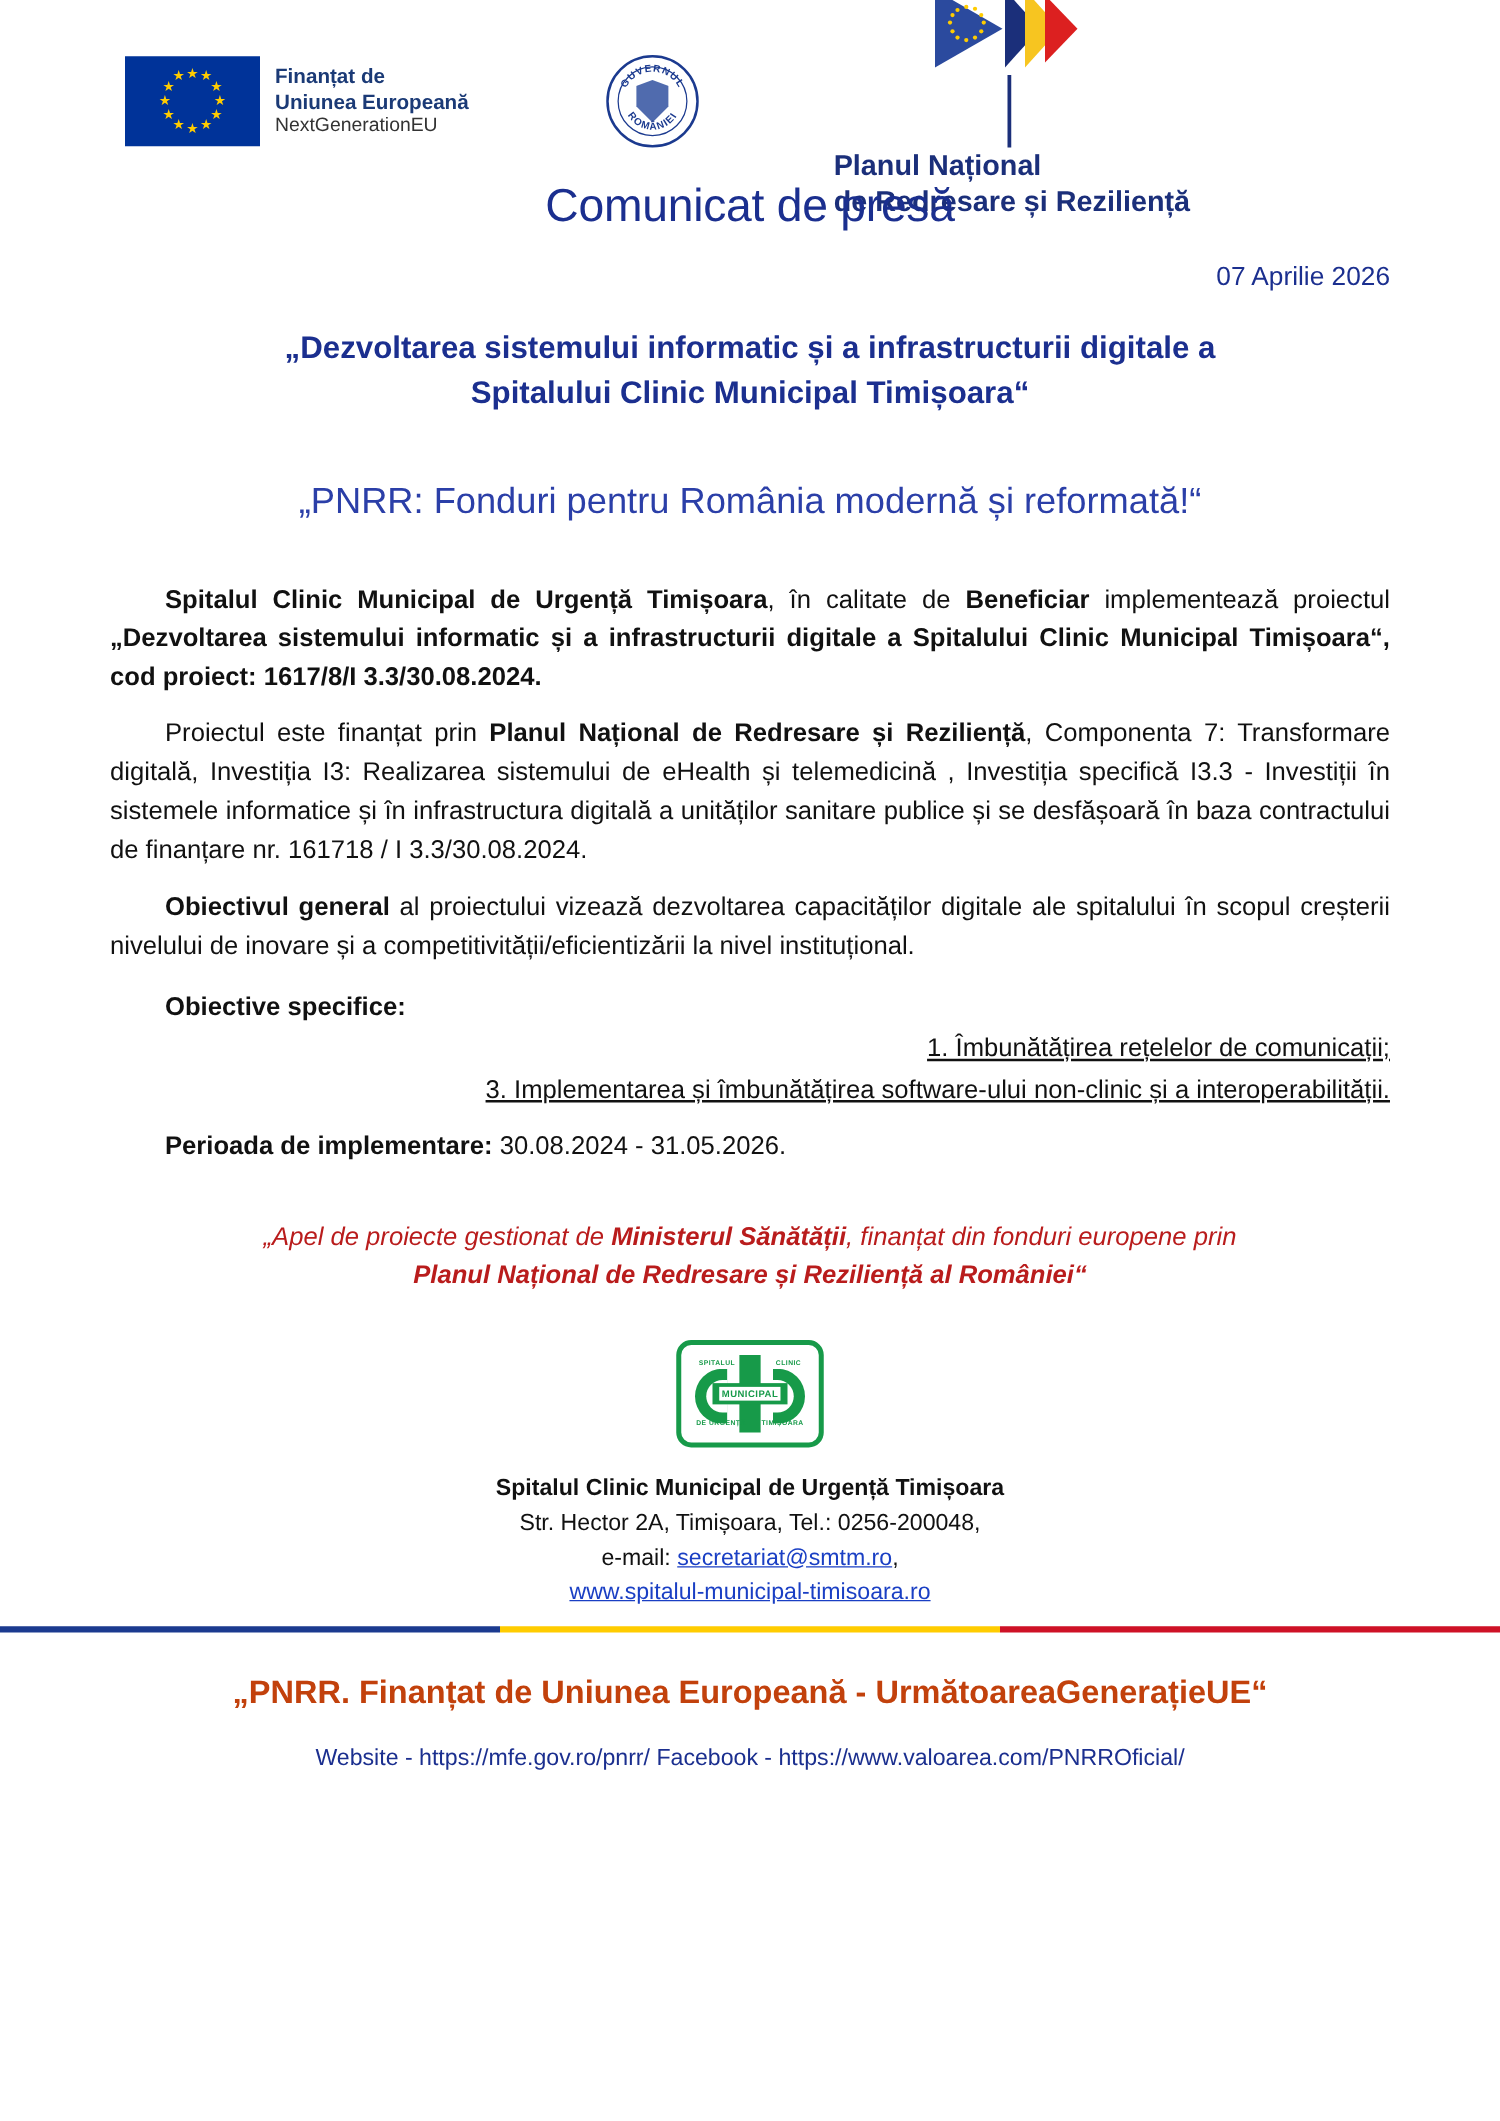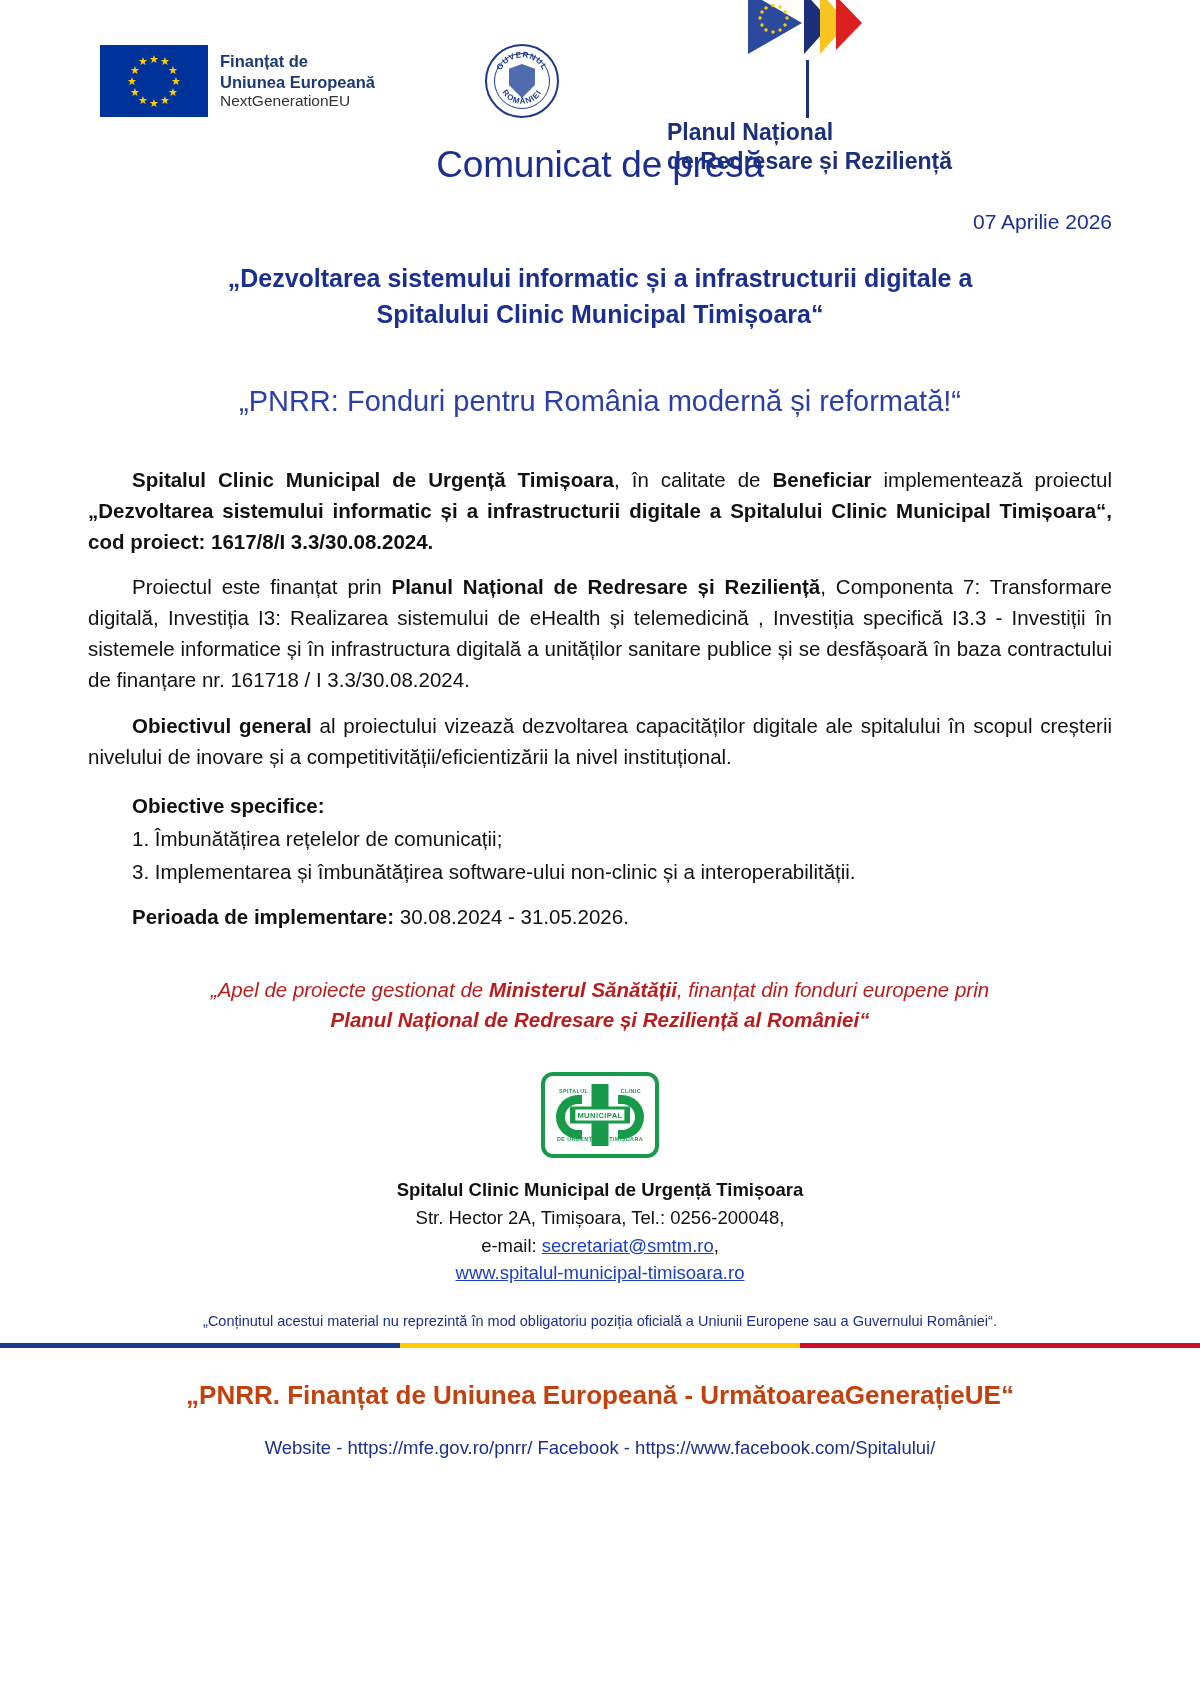--- a/index.html
+++ b/index.html
@@ -172,21 +172,22 @@
 
   .obj-head {
     font-weight: bold;
     text-indent: 44px;
     margin: 18px 0 2px 0;
   }
   .obj-list {
     list-style: none;
     margin: 0 0 14px 0;
     padding: 0 0 0 44px;
-    text-align: left;
+    text-align: right;
+    text-decoration: underline;
   }
   .obj-list li {
     margin: 0 0 2px 0;
     line-height: 1.52;
   }
 
   
   .quote-block {
     margin: 42px 110px 0 110px;
     text-align: center;
@@ -447,24 +448,23 @@
     </div>
   </div>
 
   <div class="contact">
     <div class="org">Spitalul Clinic Municipal de Urgență Timișoara</div>
     <div>Str. Hector 2A, Timișoara, Tel.: 0256-200048,</div>
     <div><span>e-mail: </span><a href="#">secretariat@smtm.ro</a><span>,</span></div>
     <div><a href="#">www.spitalul-municipal-timisoara.ro</a></div>
   </div>
 
-  <div class="disclaimer">„Conținutul acestui material nu reprezintă în mod obligatoriu poziția oficială a Uniunii Europene sau a Guvernului României“.</div>
 
   <div class="tricolor">
     <div class="seg tri-blue"></div>
     <div class="seg tri-yellow"></div>
     <div class="seg tri-red"></div>
   </div>
 
   <div class="footer-title">„PNRR. Finanțat de Uniunea Europeană - UrmătoareaGenerațieUE“</div>
-  <div class="footer-links">Website - https://mfe.gov.ro/pnrr/ Facebook - https://www.facebook.com/Spitalului/</div>
+  <div class="footer-links">Website - https://mfe.gov.ro/pnrr/ Facebook - https://www.valoarea.com/PNRROficial/</div>
 
 </div>
 
 </body></html>

